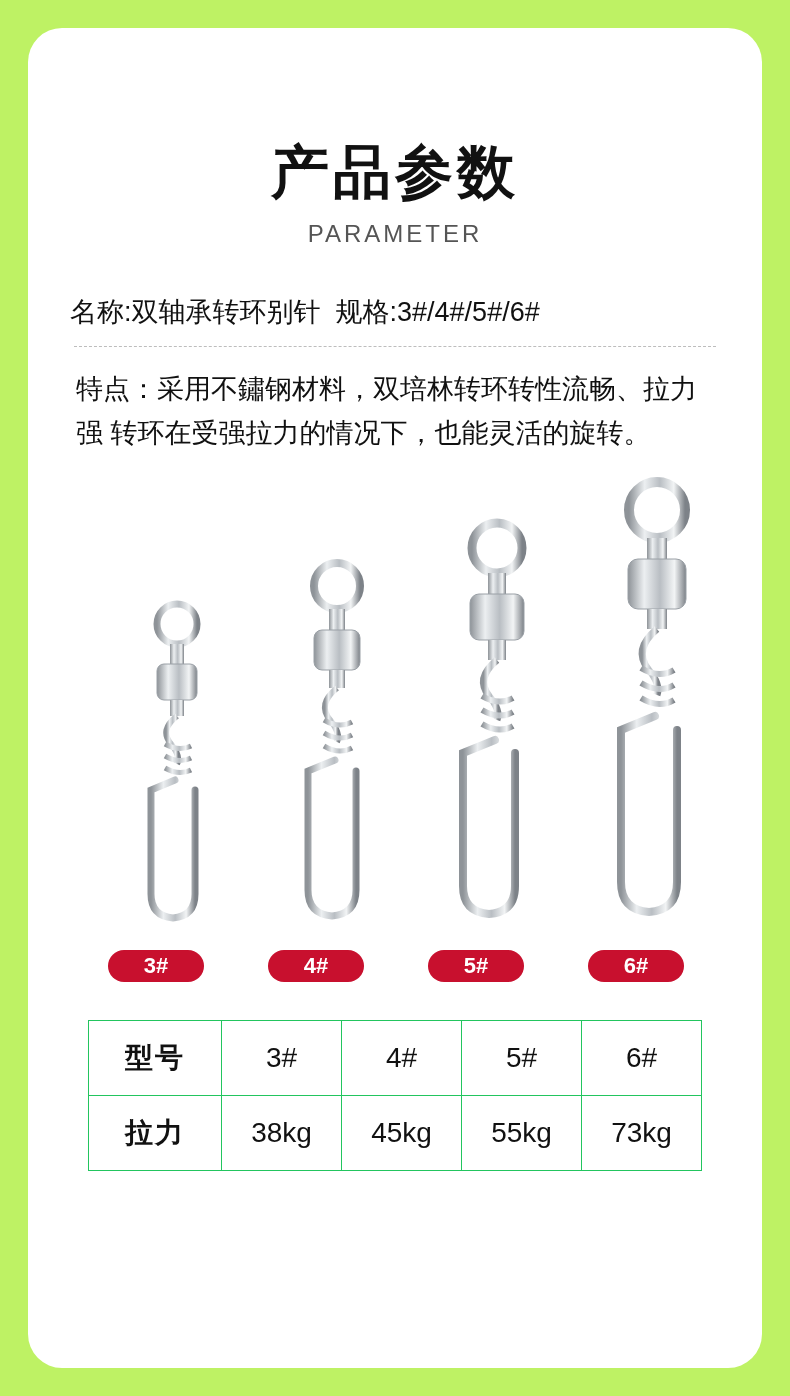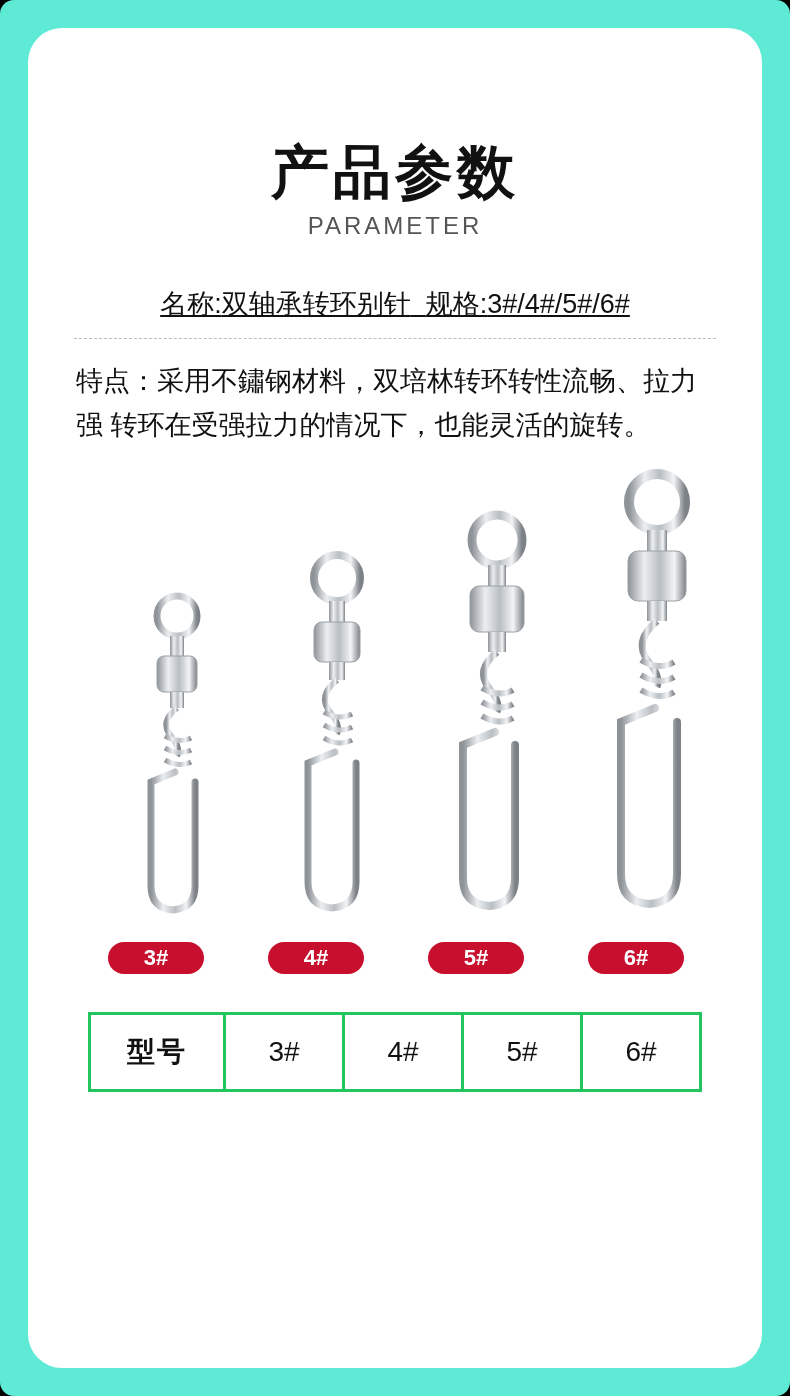--- a/index.html
+++ b/index.html
@@ -10,22 +10,21 @@
   body {
     width: 790px;
     height: 1396px;
     font-family: "Liberation Sans", sans-serif;
     overflow: hidden;
   }
   .page {
     position: relative;
     width: 790px;
     height: 1396px;
-    background: #5eead4;
-    border-radius: 14px;
+    background: #bef264;
   }
   .card {
     position: absolute;
     left: 28px;
     top: 28px;
     width: 734px;
     height: 1340px;
     background: #ffffff;
     border-radius: 34px;
     overflow: hidden;
@@ -35,33 +34,31 @@
     text-align: center;
   }
   .title-cn {
     font-size: 58px;
     font-weight: bold;
     color: #111111;
     letter-spacing: 4px;
     line-height: 1.1;
   }
   .title-en {
-    margin-top: 8px;
+    margin-top: 16px;
     font-size: 24px;
     color: #555555;
     letter-spacing: 3px;
   }
   .spec-line {
     margin: 46px 42px 0 42px;
-    text-align: center;
     font-size: 27px;
     color: #111111;
     padding-bottom: 16px;
     white-space: nowrap;
-    text-decoration: underline;
   }
   .spec-label { font-weight: normal; }
   .divider {
     margin: 0 46px;
     border-top: 1px dashed #bdbdbd;
     height: 0;
   }
   .feature {
     margin: 20px 48px 4px 48px;
     font-size: 27px;
@@ -100,21 +97,21 @@
   }
   .table-wrap {
     margin: 24px 60px 0 60px;
   }
   table.spec-table {
     width: 100%;
     border-collapse: collapse;
     table-layout: fixed;
   }
   table.spec-table td {
-    border: 3px solid #22c55e;
+    border: 1px solid #22c55e;
     height: 72px;
     text-align: center;
     font-size: 28px;
     color: #111111;
   }
   table.spec-table td.rowhead {
     font-weight: bold;
     letter-spacing: 2px;
     width: 130px;
   }
@@ -249,18 +246,25 @@
     <div class="table-wrap">
       <table class="spec-table">
         <tbody>
           <tr>
             <td class="rowhead">型号</td>
             <td>3#</td>
             <td>4#</td>
             <td>5#</td>
             <td>6#</td>
           </tr>
+          <tr>
+            <td class="rowhead">拉力</td>
+            <td>38kg</td>
+            <td>45kg</td>
+            <td>55kg</td>
+            <td>73kg</td>
+          </tr>
         </tbody>
       </table>
     </div>
 
   </div>
 </div>
 
 </body></html>

